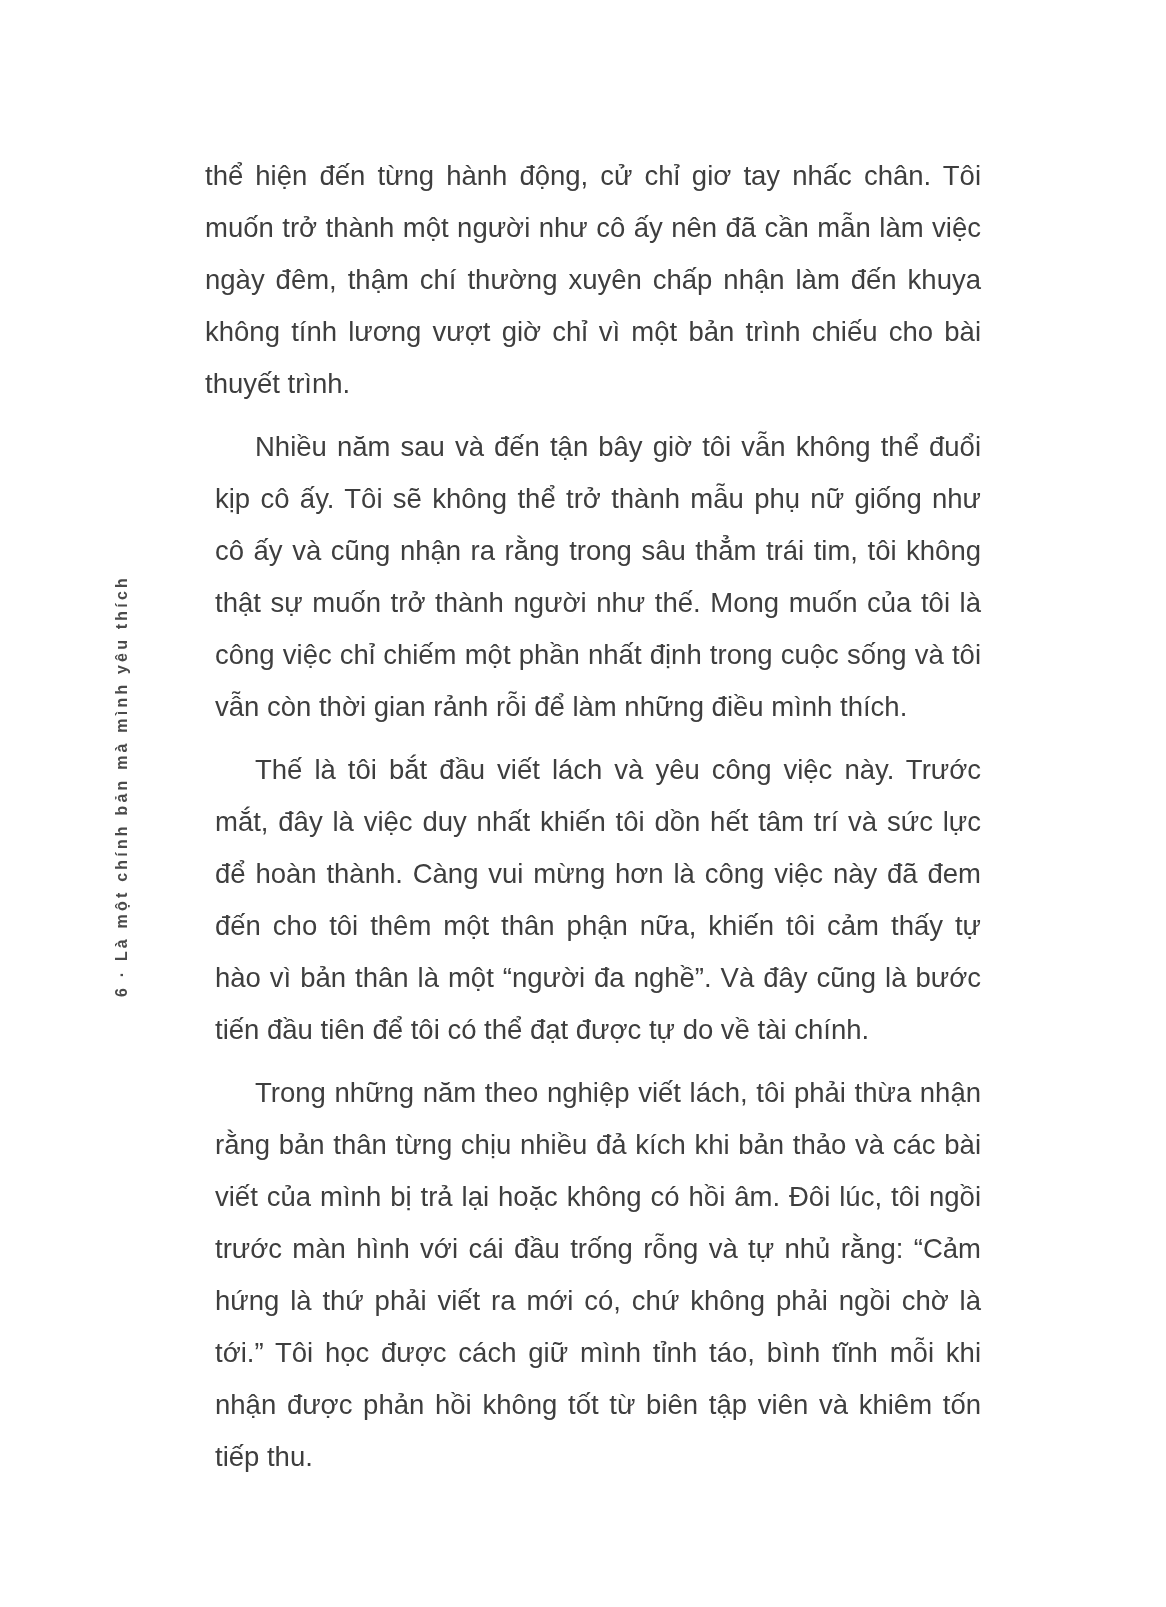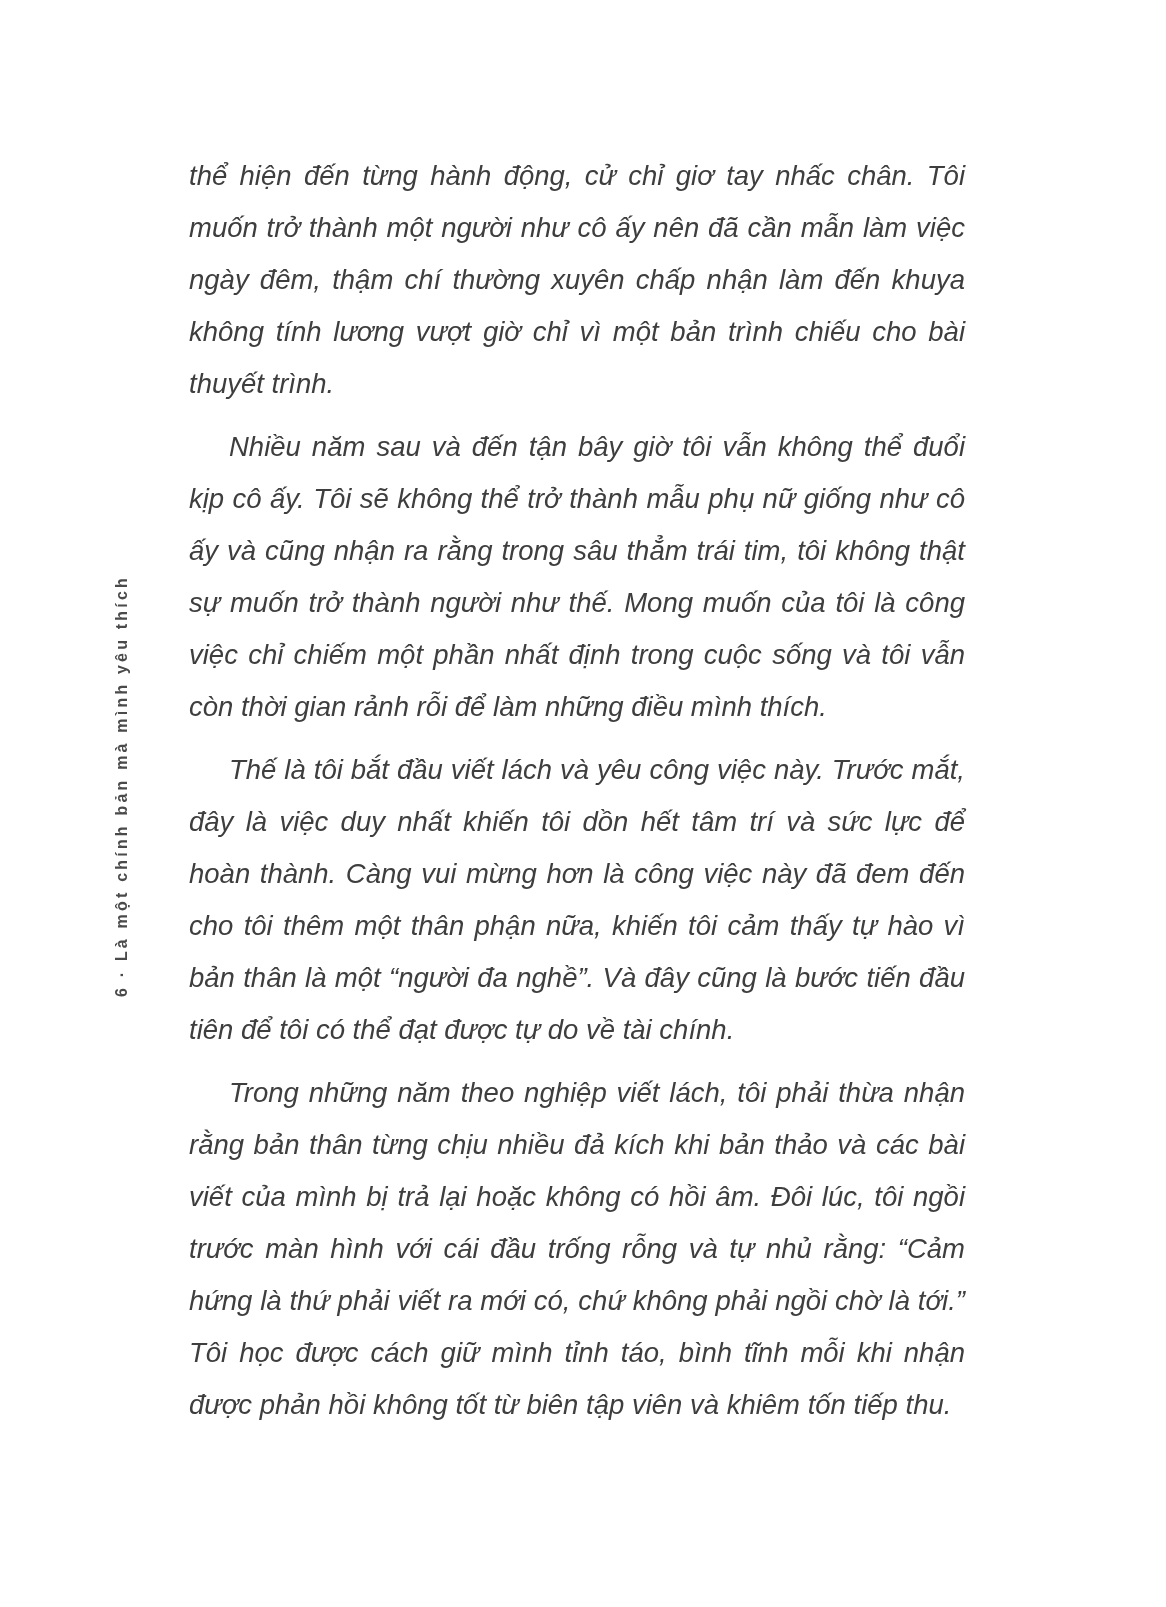--- a/index.html
+++ b/index.html
@@ -12,34 +12,34 @@
     width: 1166px;
     height: 1607px;
     background: #ffffff;
     font-family: "Liberation Sans", "DejaVu Sans", sans-serif;
     overflow: hidden;
     box-sizing: border-box;
   }
   .text-block {
     position: absolute;
     top: 150px;
-    left: 189px;
+    left: 205px;
     width: 776px;
     color: #3e3e3e;
     font-size: 27.5px;
     line-height: 52px;
     text-align: justify;
-    font-style: italic;
   }
   .text-block p {
     margin: 0 0 11px 0;
     text-rendering: optimizeLegibility;
   }
   .text-block p.indent {
     text-indent: 40px;
+    margin-left: 10px;
   }
   .sidebar-label {
     position: absolute;
     left: 122px;
     top: 786px;
     transform: translate(-50%, -50%) rotate(-90deg);
     transform-origin: center center;
     white-space: nowrap;
     font-size: 16px;
     letter-spacing: 3.2px;

